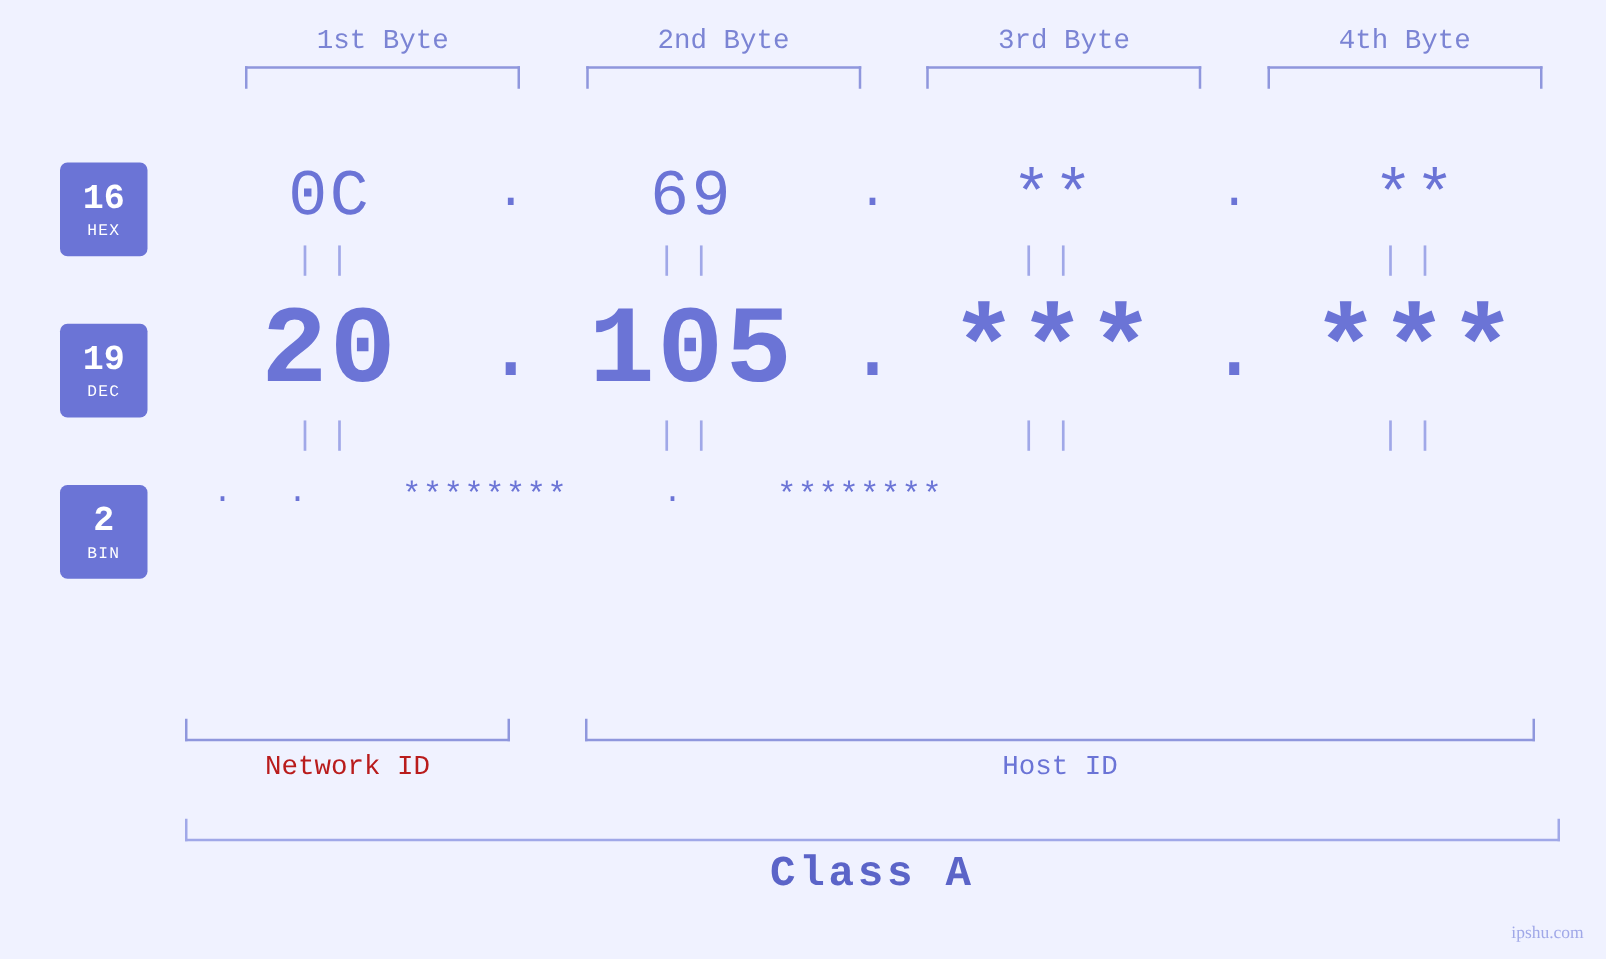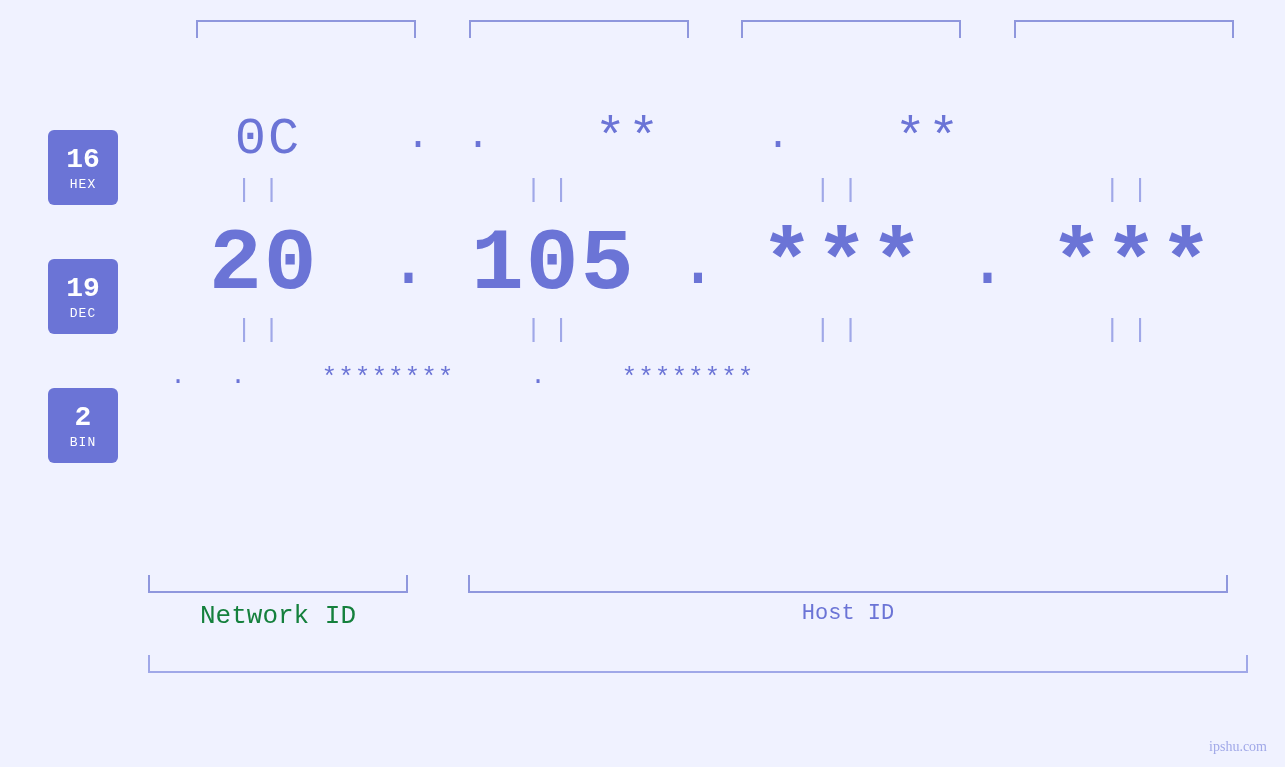--- a/index.html
+++ b/index.html
@@ -105,20 +105,21 @@
     
     .data-row {
       display: flex;
       align-items: center;
       width: 100%;
       justify-content: flex-start;
     }
 
     
     .hex-row {
+      margin-top: 18px;
     }
 
     .dec-row {
       margin-top: 10px;
     }
 
     .bin-row {
       margin-top: 10px;
     }
 
@@ -209,22 +210,22 @@
 
     .labels-row {
       display: flex;
       margin-top: 8px;
       width: 100%;
     }
 
     .network-label {
       width: 260px;
       text-align: center;
-      color: #15803d;
-      font-size: 26px;
+      color: #b91c1c;
+      font-size: 22px;
       font-family: 'Courier New', Courier, monospace;
     }
 
     .label-spacer {
       width: 60px;
     }
 
     .host-label {
       width: 760px;
       text-align: center;
@@ -272,20 +273,26 @@
 
     .dot-hex { font-size: 40px; padding-bottom: 6px; }
     .dot-dec { font-size: 70px; padding-bottom: 0px; line-height: 1; }
     .dot-bin { font-size: 26px; padding-bottom: 4px; }
   </style>
 </head>
 <body>
 
 <div class="container">
 
+  <div class="headers-row">
+    <div class="col-header">1st Byte</div>
+    <div class="col-header">2nd Byte</div>
+    <div class="col-header">3rd Byte</div>
+    <div class="col-header">4th Byte</div>
+  </div>
 
   <div class="top-brackets-row">
     <div class="bracket-top"></div>
     <div class="bracket-top"></div>
     <div class="bracket-top"></div>
     <div class="bracket-top"></div>
   </div>
 
   <div class="badges-col">
     <div class="badge">
@@ -300,20 +307,21 @@
       <span class="badge-number">2</span>
       <span class="badge-label">BIN</span>
     </div>
   </div>
 
   <div class="main-content">
 
     <div class="data-row hex-row">
       <div class="cell hex-value">0C</div>
       <div class="dot-cell dot-hex">.</div>
+      <div class="cell hex-value">69</div>
       <div class="dot-cell dot-hex">.</div>
       <div class="cell hex-value">**</div>
       <div class="dot-cell dot-hex">.</div>
       <div class="cell hex-value">**</div>
     </div>
 
     <div class="equals-row">
       <div class="equals-cell">||</div>
       <div class="equals-spacer"></div>
       <div class="equals-cell">||</div>
@@ -361,17 +369,18 @@
     </div>
     <div class="labels-row">
       <div class="network-label">Network ID</div>
       <div class="label-spacer"></div>
       <div class="host-label">Host ID</div>
     </div>
   </div>
 
   <div class="class-section">
     <div class="class-outer-bracket"></div>
+    <div class="class-label">Class A</div>
   </div>
 
   <div class="watermark">ipshu.com</div>
 
 </div>
 
 </body></html>

